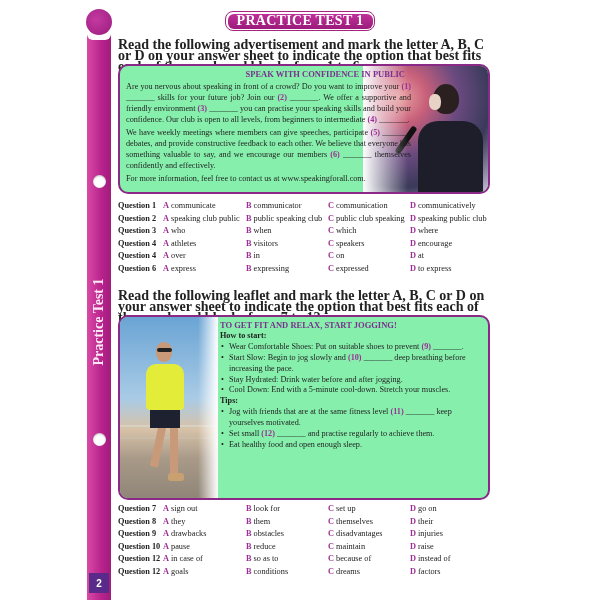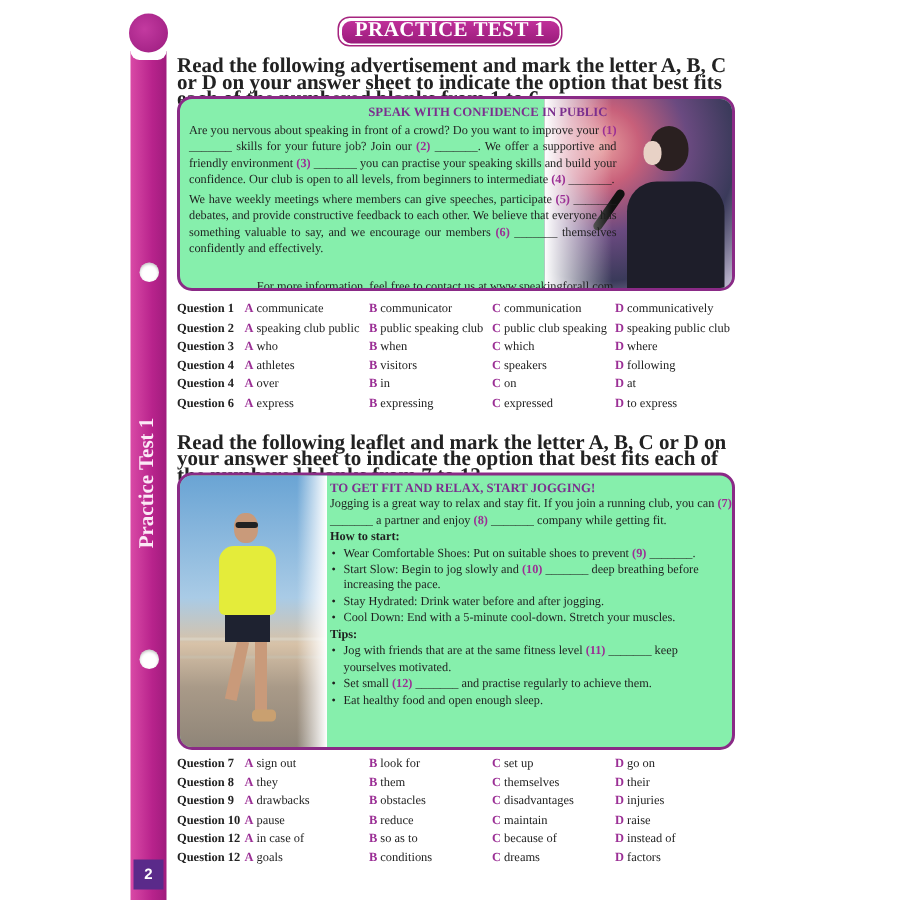--- a/index.html
+++ b/index.html
@@ -117,21 +117,21 @@
     <div class="person-body"></div>
     <div class="person-head"></div>
     <div class="person-face"></div>
     <div class="mic"></div>
     <div class="fade"></div>
   </div>
   <div class="content">
     <div class="box-heading">SPEAK WITH CONFIDENCE IN PUBLIC</div>
     <p><span>Are you nervous about speaking in front of a crowd? Do you want to improve your </span><span class="num">(1)</span><span> _______ skills for your future job? Join our </span><span class="num">(2)</span><span> _______. We offer a supportive and friendly environment </span><span class="num">(3)</span><span> _______ you can practise your speaking skills and build your confidence. Our club is open to all levels, from beginners to intermediate </span><span class="num">(4)</span><span> _______.</span></p>
     <p style="margin-top:2px;"><span>We have weekly meetings where members can give speeches, participate </span><span class="num">(5)</span><span> _______ debates, and provide constructive feedback to each other. We believe that everyone has something valuable to say, and we encourage our members </span><span class="num">(6)</span><span> _______ themselves confidently and effectively.</span></p>
-    <p style="margin-top:14px; text-align:right;">For more information, feel free to contact us at www.speakingforall.com.</p>
+    <p style="margin-top:2px; text-align:left;">For more information, feel free to contact us at www.speakingforall.com.</p>
   </div>
 </div>
 
 <div class="qtable" style="top:200px;">
   <div class="qrow">
     <span class="qlabel">Question 1</span>
     <span class="qopt c-a"><span class="letter">A</span><span>communicate</span></span>
     <span class="qopt c-b"><span class="letter">B</span><span>communicator</span></span>
     <span class="qopt c-c"><span class="letter">C</span><span>communication</span></span>
     <span class="qopt c-d"><span class="letter">D</span><span>communicatively</span></span>
@@ -148,21 +148,21 @@
     <span class="qopt c-a"><span class="letter">A</span><span>who</span></span>
     <span class="qopt c-b"><span class="letter">B</span><span>when</span></span>
     <span class="qopt c-c"><span class="letter">C</span><span>which</span></span>
     <span class="qopt c-d"><span class="letter">D</span><span>where</span></span>
   </div>
   <div class="qrow">
     <span class="qlabel">Question 4</span>
     <span class="qopt c-a"><span class="letter">A</span><span>athletes</span></span>
     <span class="qopt c-b"><span class="letter">B</span><span>visitors</span></span>
     <span class="qopt c-c"><span class="letter">C</span><span>speakers</span></span>
-    <span class="qopt c-d"><span class="letter">D</span><span>following</span></span>
+    <span class="qopt c-d"><span class="letter">D</span><span>encourage</span></span>
   </div>
   <div class="qrow">
     <span class="qlabel">Question 4</span>
     <span class="qopt c-a"><span class="letter">A</span><span>over</span></span>
     <span class="qopt c-b"><span class="letter">B</span><span>in</span></span>
     <span class="qopt c-c"><span class="letter">C</span><span>on</span></span>
     <span class="qopt c-d"><span class="letter">D</span><span>at</span></span>
   </div>
   <div class="qrow">
     <span class="qlabel">Question 6</span>
@@ -182,21 +182,20 @@
     <div class="leg2"></div>
     <div class="shoe"></div>
     <div class="shorts"></div>
     <div class="shirt"></div>
     <div class="runner-head"></div>
     <div class="glasses"></div>
     <div class="fade"></div>
   </div>
   <div class="content">
     <div class="box-heading">TO GET FIT AND RELAX, START JOGGING!</div>
-    <p><span>Jogging is a great way to relax and stay fit. If you join a running club, you can </span><span class="num">(7)</span><span> _______ a partner and enjoy </span><span class="num">(8)</span><span> _______ company while getting fit.</span></p>
     <div class="sub">How to start:</div>
     <ul>
       <li><span>Wear Comfortable Shoes: Put on suitable shoes to prevent </span><span class="num">(9)</span><span> _______.</span></li>
       <li><span>Start Slow: Begin to jog slowly and </span><span class="num">(10)</span><span> _______ deep breathing before increasing the pace.</span></li>
       <li>Stay Hydrated: Drink water before and after jogging.</li>
       <li>Cool Down: End with a 5-minute cool-down. Stretch your muscles.</li>
     </ul>
     <div class="sub">Tips:</div>
     <ul>
       <li><span>Jog with friends that are at the same fitness level </span><span class="num">(11)</span><span> _______ keep yourselves motivated.</span></li>

